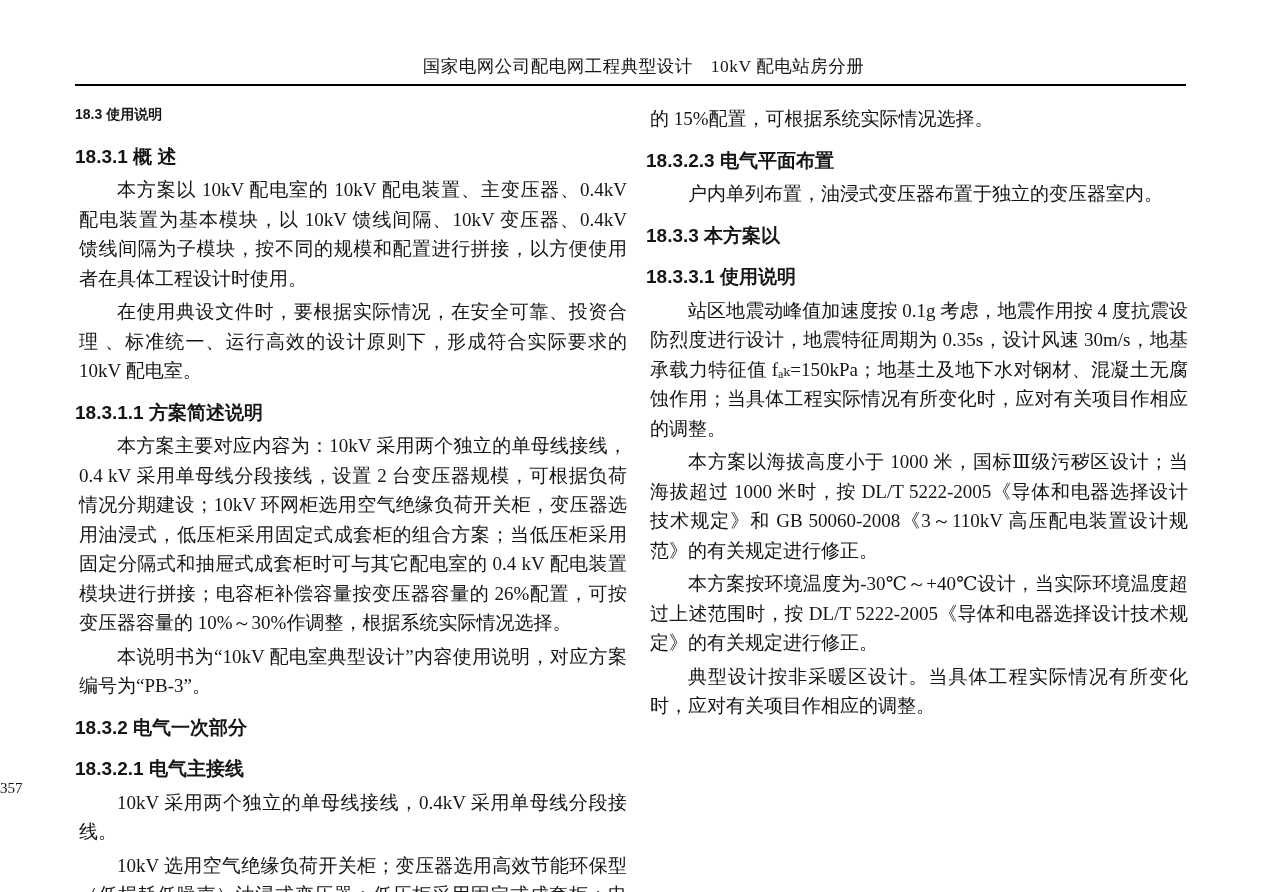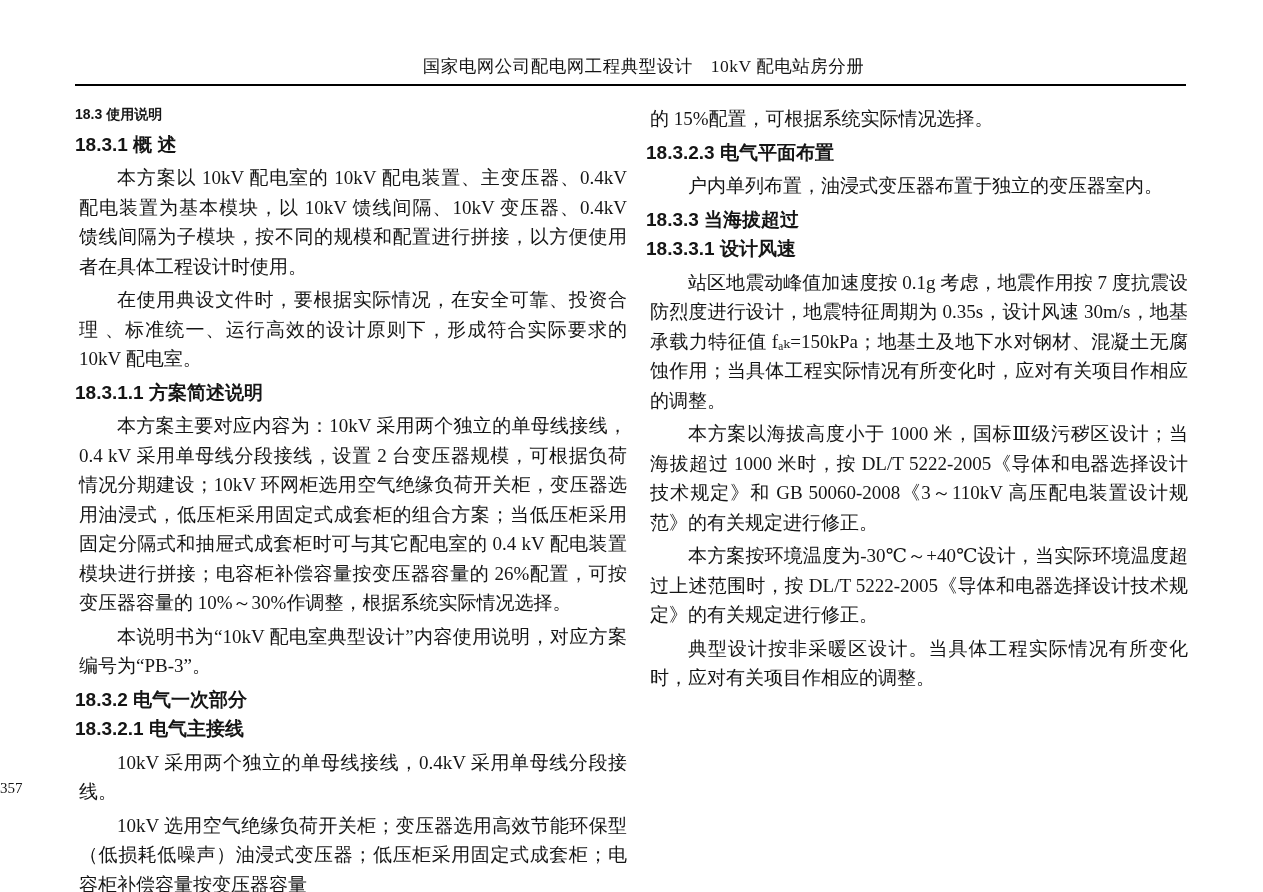--- a/index.html
+++ b/index.html
@@ -42,21 +42,21 @@
   .col-right { left: 646px; width: 546px; }
 
   .h1, .h2 {
     margin: 0;
     font-family: "Liberation Sans", "DejaVu Sans", sans-serif;
     font-weight: bold;
     line-height: 29.5px;
     white-space: pre-wrap;
   }
   .h1 { font-size: 14px; }
-  .h2 { font-size: 19px; }
+  .h2 { font-size: 19px; margin-top: 12px; }
 
   .para {
     margin: 4px;
     font-size: 19px;
     line-height: 29.5px;
     text-align: justify;
     text-indent: 2em;
   }
   .para.no-indent { text-indent: 0; }
 
@@ -86,21 +86,21 @@
   <h2 class="h2">18.3.2 电气一次部分</h2>
   <h2 class="h2">18.3.2.1 电气主接线</h2>
   <p class="para">10kV 采用两个独立的单母线接线，0.4kV 采用单母线分段接线。</p>
   <p class="para">10kV 选用空气绝缘负荷开关柜；变压器选用高效节能环保型（低损耗低噪声）油浸式变压器；低压柜采用固定式成套柜；电容柜补偿容量按变压器容量</p>
 </div>
 
 <div class="col col-right">
   <p class="para no-indent">的 15%配置，可根据系统实际情况选择。</p>
   <h2 class="h2">18.3.2.3 电气平面布置</h2>
   <p class="para">户内单列布置，油浸式变压器布置于独立的变压器室内。</p>
-  <h2 class="h2">18.3.3 当海拔超过</h2>
-  <h2 class="h2">18.3.3.1 设计风速</h2>
-  <p class="para">站区地震动峰值加速度按 0.1g 考虑，地震作用按 7 度抗震设防烈度进行设计，地震特征周期为 0.35s，设计风速 30m/s，地基承载力特征值 fₐₖ=150kPa；地基土及地下水对钢材、混凝土无腐蚀作用；当具体工程实际情况有所变化时，应对有关项目作相应的调整。</p>
+  <h2 class="h2">18.3.3 本方案以</h2>
+  <h2 class="h2">18.3.3.1 使用说明</h2>
+  <p class="para">站区地震动峰值加速度按 0.1g 考虑，地震作用按 4 度抗震设防烈度进行设计，地震特征周期为 0.35s，设计风速 30m/s，地基承载力特征值 fₐₖ=150kPa；地基土及地下水对钢材、混凝土无腐蚀作用；当具体工程实际情况有所变化时，应对有关项目作相应的调整。</p>
   <p class="para">本方案以海拔高度小于 1000 米，国标Ⅲ级污秽区设计；当海拔超过 1000 米时，按 DL/T 5222-2005《导体和电器选择设计技术规定》和 GB 50060-2008《3～110kV 高压配电装置设计规范》的有关规定进行修正。</p>
   <p class="para">本方案按环境温度为-30℃～+40℃设计，当实际环境温度超过上述范围时，按 DL/T 5222-2005《导体和电器选择设计技术规定》的有关规定进行修正。</p>
   <p class="para">典型设计按非采暖区设计。当具体工程实际情况有所变化时，应对有关项目作相应的调整。</p>
 </div>
 
 <div class="page-number">357</div>
 
 </body></html>

